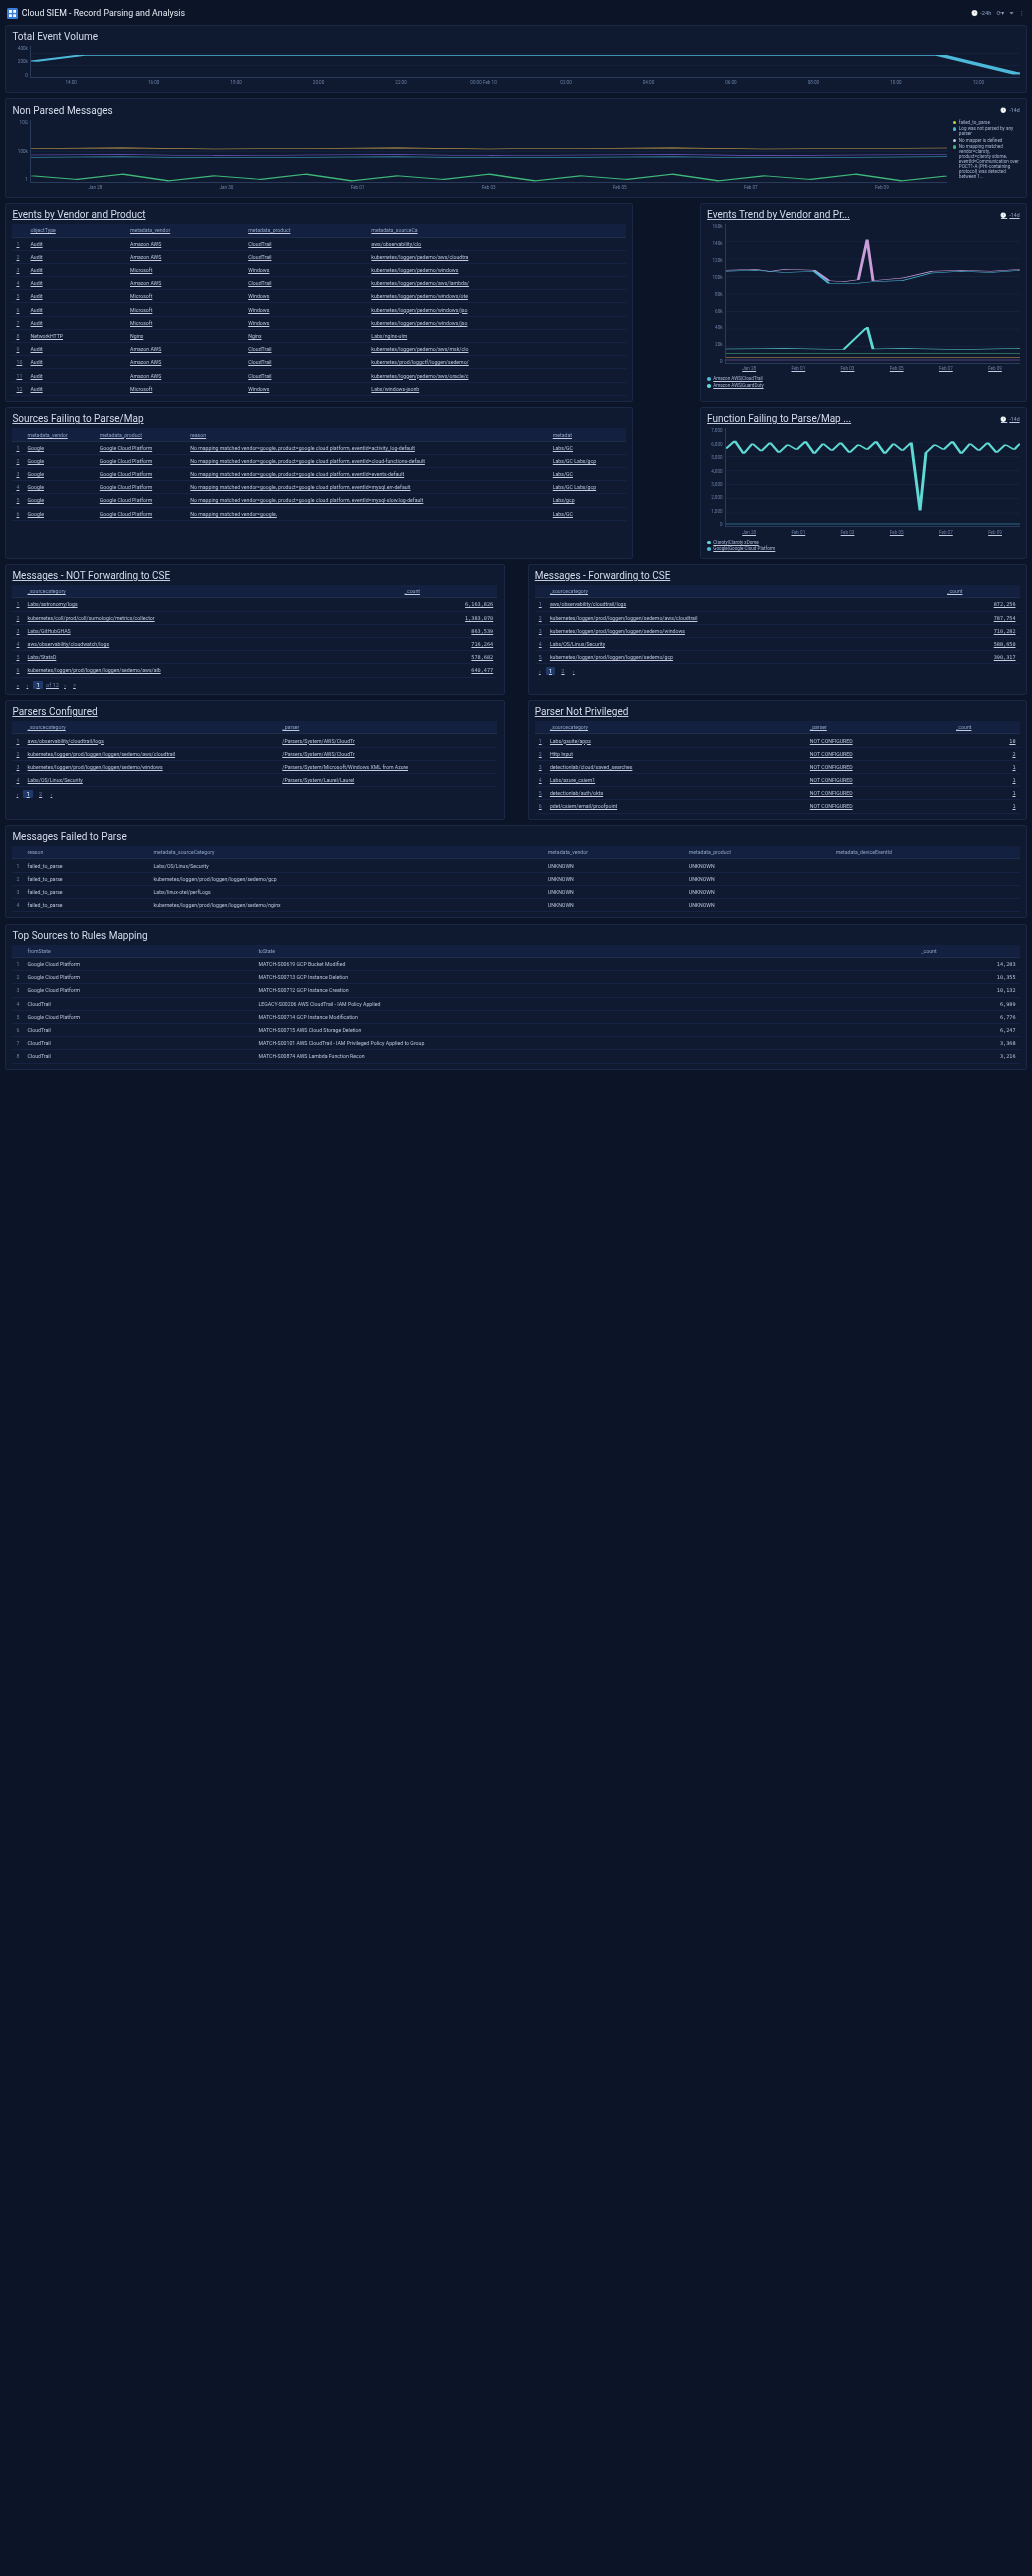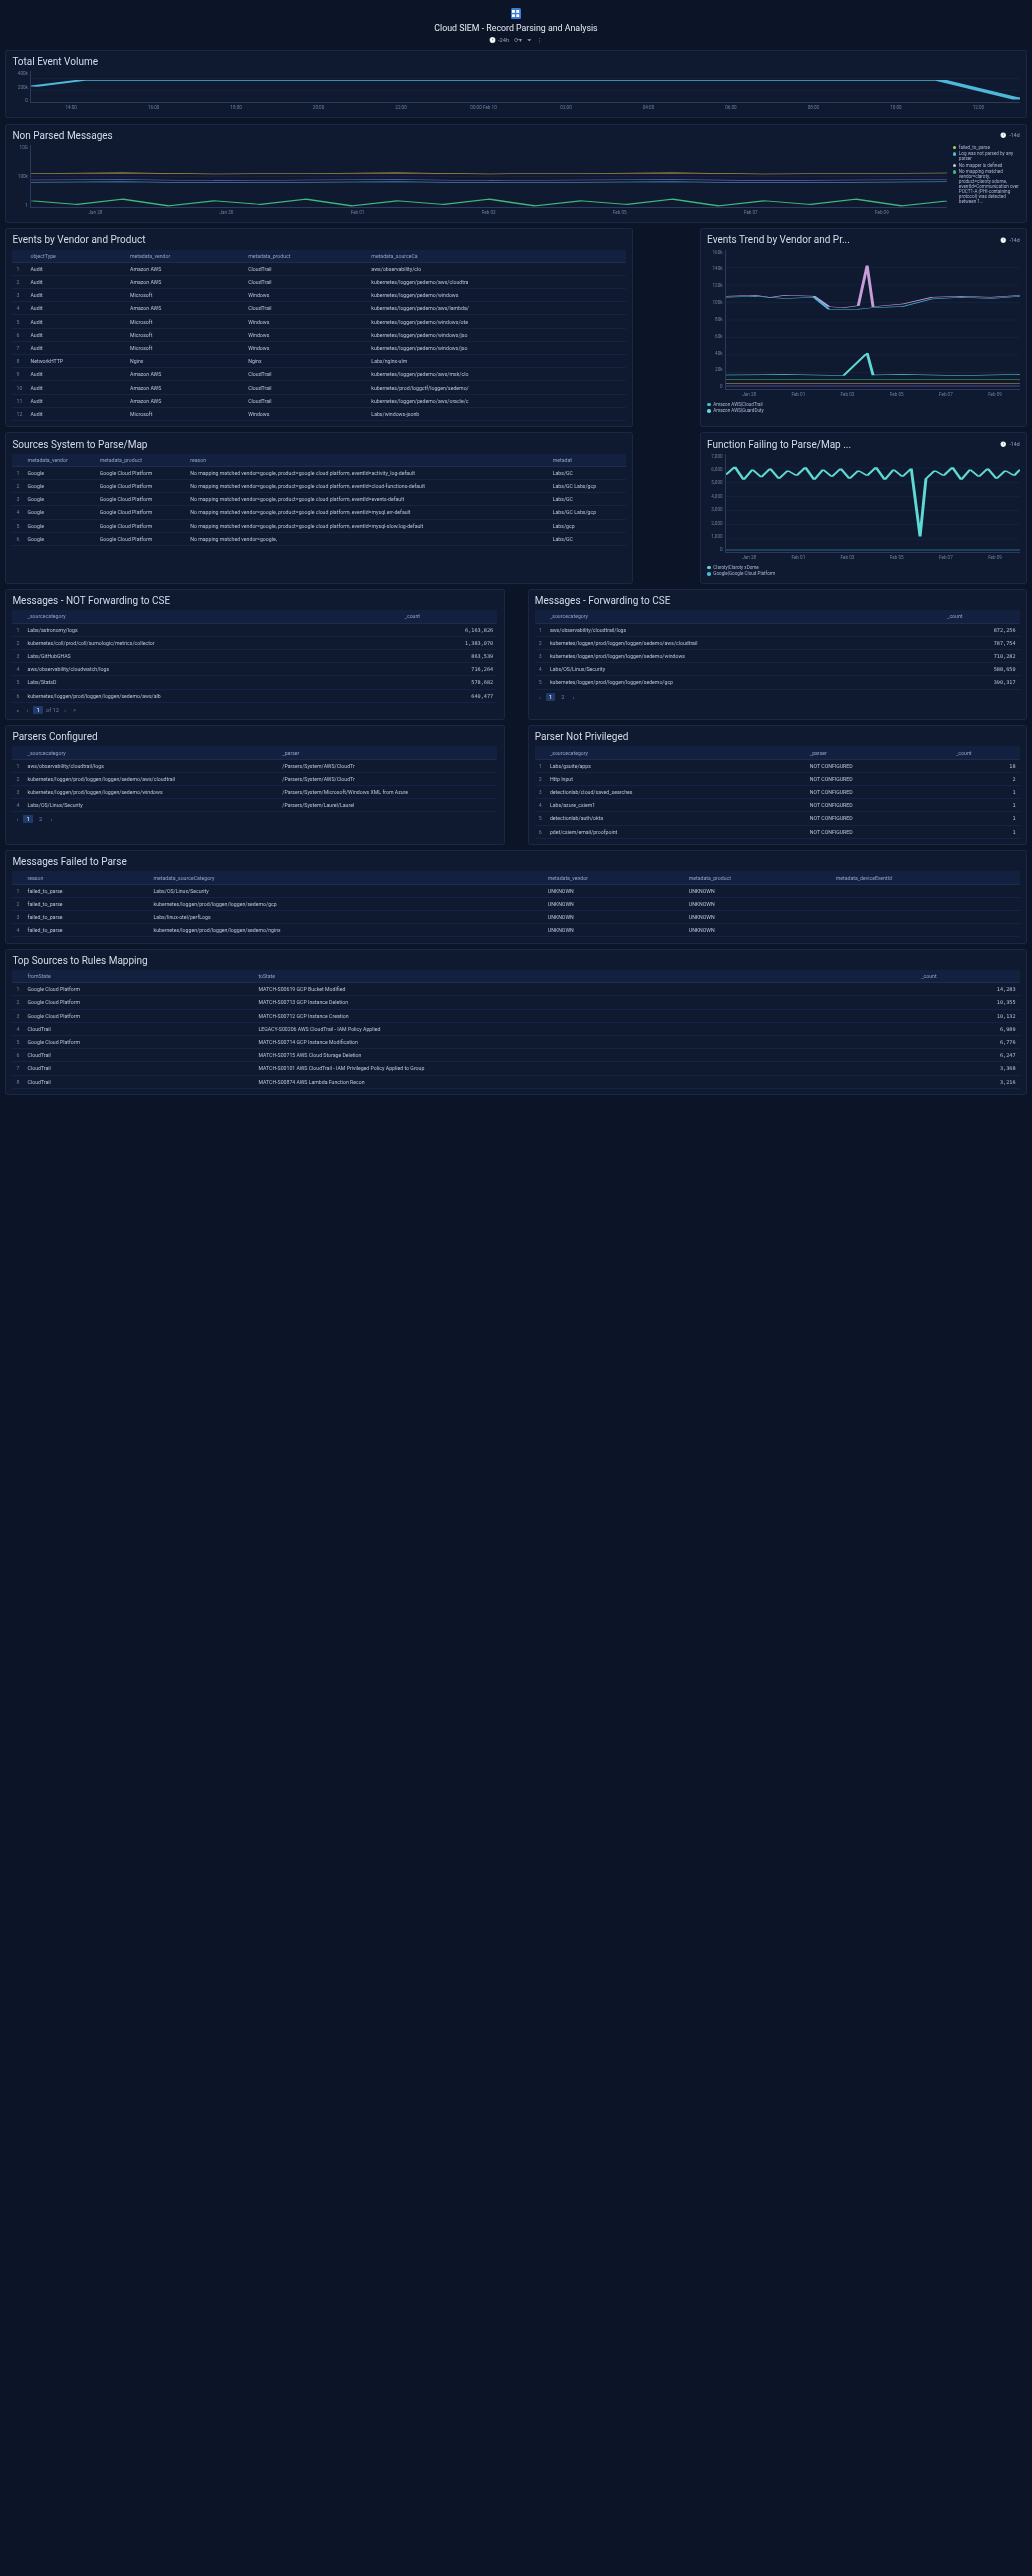--- a/index.html
+++ b/index.html
@@ -1,28 +1,28 @@
 <!DOCTYPE html>
 <html style="font-size:8.2px"><head>
 <meta charset="utf-8">
 <style>
 * { margin:0; padding:0; box-sizing:border-box; }
 body { background:#0c1527; color:#c3cce0; font-family:-apple-system,BlinkMacSystemFont,"Segoe UI",Roboto,sans-serif; font-size:5.7px; }
 .dash { padding:5.2px; }
-.hdr { display:flex; align-items:center; gap:4.1px; padding:3.1px 2.1px 6.2px;flex-direction:column; }
+.hdr { display:flex; align-items:center; gap:4.1px; padding:3.1px 2.1px 6.2px; }
 .hdr-icon { width:10.3px; height:10.3px; background:#3b7dd8; border-radius:1.5px; display:flex; align-items:center; justify-content:center; }
 .hdr-icon svg { width:7.2px; height:7.2px; }
 .hdr-title { font-size:8.8px; font-weight:400; color:#e8edf5; flex:1; }
 .hdr-ctrls { display:flex; align-items:center; gap:5.2px; color:#8fa2c4; font-size:5.7px; }
 .hdr-ctrls span { cursor:pointer; }
 .panel { background:#0f1a30; border:0.5px solid #1a2845; border-radius:2.1px; padding:5.2px 6.2px; margin-bottom:5.2px; }
 .panel-hdr { display:flex; align-items:center; justify-content:space-between; margin-bottom:4.1px; }
 .panel-title { font-size:10px; color:#d5dcec; font-weight:400; }
 .panel-time { font-size:5.2px; color:#8fa2c4; display:flex; align-items:center; gap:2.1px; }
-.row { display:flex; gap:23px; }
+.row { display:flex; gap:23px;text-decoration:underline; }
 .row > .panel { flex:1; }
 .row .panel.narrow { flex:0 0 32%;margin-left:44px; }
 .chart { position:relative; }
 .axis-y { position:absolute; left:0; top:0; bottom:9.3px; display:flex; flex-direction:column; justify-content:space-between; font-size:4.6px; color:#6b7fa3; text-align:right; width:15.5px; }
 .axis-x { display:flex; justify-content:space-between; font-size:4.6px; color:#6b7fa3; margin-top:2.1px; padding-left:17.5px; }
 .axis-x span { flex:1; text-align:center; }
 .plot { margin-left:17.5px; position:relative; border-left:0.5px solid #2a3a5a; border-bottom:0.5px solid #2a3a5a; }
 .legend { font-size:4.6px; color:#a8b5d0; }
 .legend-item { display:flex; align-items:flex-start; gap:2.6px; margin-bottom:1.5px; }
 .dot { width:3.6px; height:3.6px; border-radius:50%; flex-shrink:0; margin-top:1px; }
@@ -300,21 +300,21 @@
             <span class="dot" style="background:#5ed9d4"></span>
             <span>Amazon AWS|GuardDuty</span>
           </div>
         </div>
     </div>
   </div>
 
   <div class="row">
     <div class="panel" style="flex:1.35;">
       <div class="panel-hdr">
-          <div class="panel-title">Sources System to Parse/Map</div>
+          <div class="panel-title">Sources Failing to Parse/Map</div>
         </div>
       <table class="tbl">
         <thead>
             <tr id="sf-head">
               <th></th>
               <th>metadata_vendor</th>
               <th>metadata_product</th>
               <th>reason</th>
               <th>metadat</th>
             </tr>

